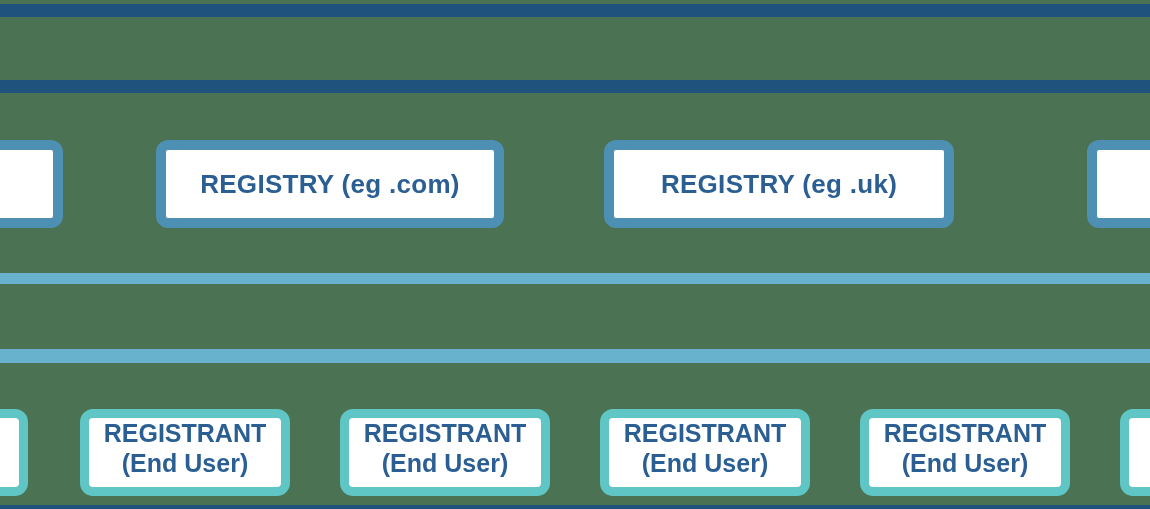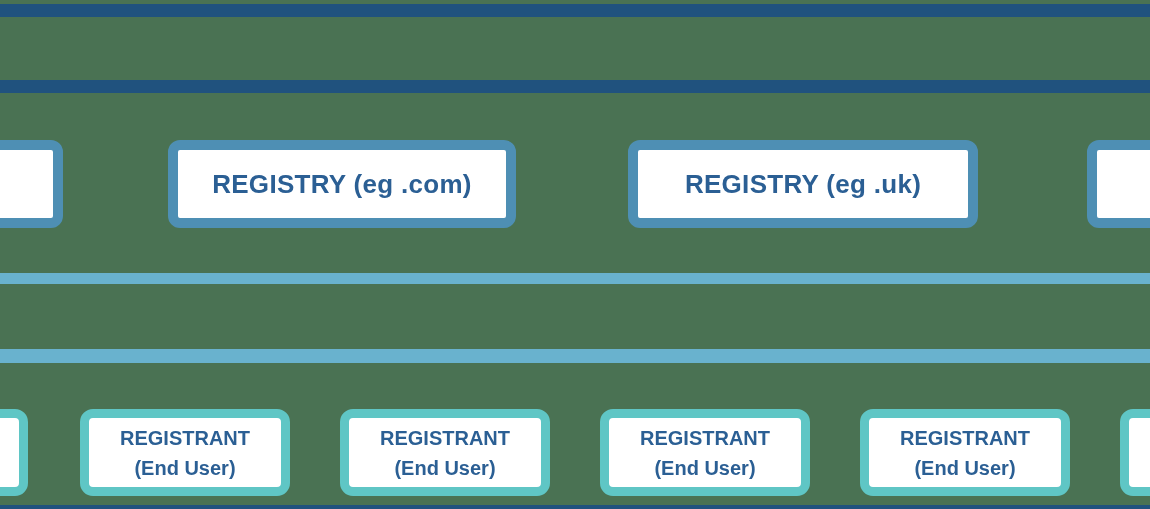--- a/index.html
+++ b/index.html
@@ -50,45 +50,45 @@
     top: 409px;
     height: 87px;
     width: 210px;
     box-sizing: border-box;
     background: #ffffff;
     border: 9px solid #5fc6c5;
     border-radius: 13px;
     display: flex;
     flex-direction: column;
     align-items: center;
-    justify-content: center;
+    justify-content: flex-start;
     font-weight: bold;
-    font-size: 20px;
+    font-size: 25px;
     line-height: 30px;
     color: #2b5f94;
     text-align: center;
   }
 </style>
 </head>
 <body>
 
 <div id="stage">
 
   <div class="band navy-bar" style="top:4px; height:13px;"></div>
 
 
   <div class="band navy-bar" style="top:80px; height:13px;"></div>
 
   <div class="registry-box" style="left:-285px;">
     <span></span>
   </div>
-  <div class="registry-box" style="left:168px;">
+  <div class="registry-box" style="left:156px;">
     <span>REGISTRY (eg .com)</span>
   </div>
-  <div class="registry-box" style="left:628px; width:350px;">
+  <div class="registry-box" style="left:604px; width:350px;">
     <span>REGISTRY (eg .uk)</span>
   </div>
   <div class="registry-box" style="left:1087px;">
     <span></span>
   </div>
 
   <div class="band blue-bar" style="top:273px; height:11px;"></div>
   <div class="band blue-bar" style="top:349px; height:14px;"></div>
 
   <div class="registrant-box" style="left:-182px;">

